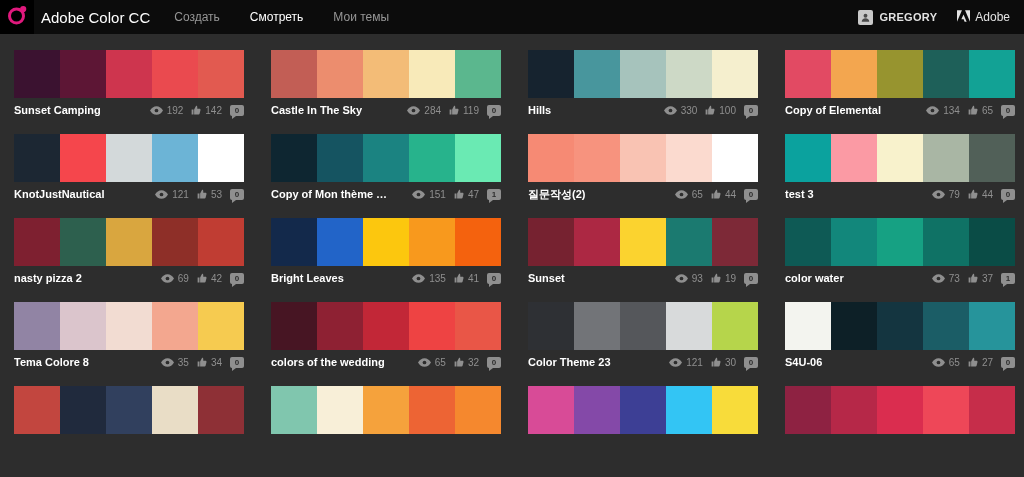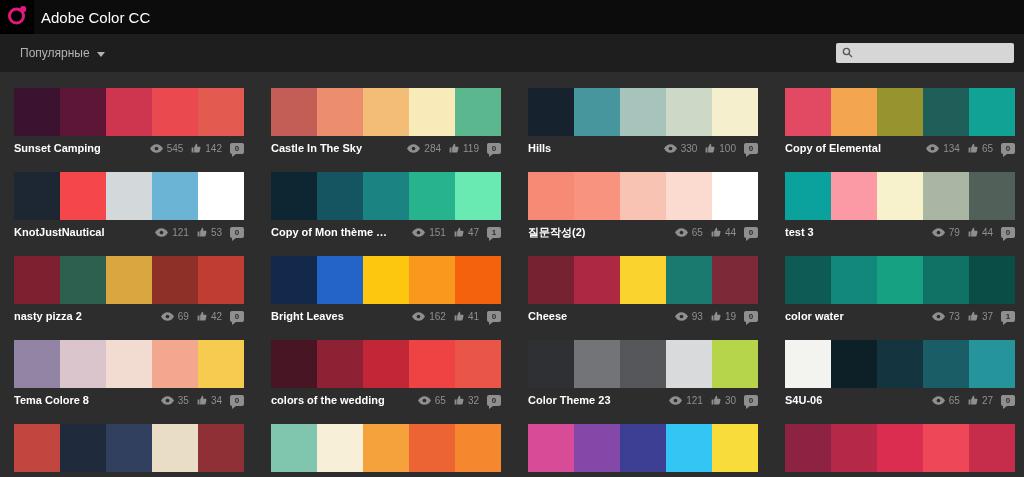--- a/index.html
+++ b/index.html
@@ -95,57 +95,66 @@
   <header class="topbar">
     <div class="logo-box">
       <span>
         <svg width="22" height="22" viewBox="0 0 22 22">
           <circle cx="10.5" cy="12" r="7" fill="none" stroke="#e0197d" stroke-width="3"></circle>
           <circle cx="17.2" cy="5" r="3.1" fill="#e0197d"></circle>
         </svg>
       </span>
     </div>
     <div class="brand">Adobe Color CC</div>
+    <nav class="mainnav">
+      <a>Создать</a>
+      <a class="active">Смотреть</a>
+      <a>Мои темы</a>
+    </nav>
+    <div class="top-right">
+      <div class="userchip">
+        <span class="avatar-box">
+          <svg width="11" height="11" viewBox="0 0 16 16">
+            <circle cx="8" cy="5.4" r="2.8" fill="#4a4a4a"></circle>
+            <path d="M2.5 14c0-3 2.4-4.8 5.5-4.8s5.5 1.8 5.5 4.8z" fill="#4a4a4a"></path>
+          </svg>
+        </span>
+        <span>GREGORY</span>
+      </div>
+      <div class="adobechip">
+        <span>
+          <svg width="13" height="12" viewBox="0 0 16 14">
+            <path d="M9.9 0H16v14L9.9 0zM6.1 0H0v14L6.1 0zM8 5.2L11.9 14H9.35L8.2 11.1H5.35L8 5.2z" fill="#e3e3e3"></path>
+          </svg>
+        </span>
+        <span>Adobe</span>
+      </div>
+    </div>
   </header>
 
-  <div class="toolbar">
-    <div class="filter">
-      <span>Популярные</span>
-      <span class="caret"></span>
-    </div>
-    <div class="search">
-      <span>
-        <svg width="11" height="11" viewBox="0 0 16 16">
-          <circle cx="6.5" cy="6.5" r="4.5" fill="none" stroke="#555" stroke-width="2"></circle>
-          <line x1="10" y1="10" x2="14.5" y2="14.5" stroke="#555" stroke-width="2"></line>
-        </svg>
-      </span>
-      <input value="" style="">
-    </div>
-  </div>
 
   <main class="grid">
   <div class="card">
     <div class="swatches">
           <div class="swatch" style="background: rgb(59, 18, 48);"></div>
           <div class="swatch" style="background: rgb(93, 22, 53);"></div>
           <div class="swatch" style="background: rgb(206, 53, 78);"></div>
           <div class="swatch" style="background: rgb(234, 74, 79);"></div>
           <div class="swatch" style="background: rgb(226, 90, 80);"></div>
         </div>
     <div class="meta">
       <span class="name">Sunset Camping</span>
       <span class="stats">
         <span>
           <svg width="13" height="9" viewBox="0 0 24 16">
             <path d="M12 0C7 0 2.7 3.2 0 8c2.7 4.8 7 8 12 8s9.3-3.2 12-8C21.3 3.2 17 0 12 0z" fill="#8f8f8f"></path>
             <circle cx="12" cy="8" r="3.4" fill="#2d2d2d"></circle>
           </svg>
         </span>
-        <span class="num">545</span>
+        <span class="num">192</span>
         <span>
           <svg width="10" height="10" viewBox="0 0 16 16">
             <path d="M1 7h3v8H1V7zm4 8V7.2L8.2 1c1 0 1.8.8 1.8 1.8V6h3.7c1 0 1.8 1 1.5 2l-1.4 5.4c-.2.9-1 1.6-2 1.6H5z" fill="#8f8f8f"></path>
           </svg>
         </span>
         <span class="num">142</span>
         <span class="bubble">
           <span>0</span>
         </span>
       </span>
@@ -410,21 +419,21 @@
         </div>
     <div class="meta">
       <span class="name">Bright Leaves</span>
       <span class="stats">
         <span>
           <svg width="13" height="9" viewBox="0 0 24 16">
             <path d="M12 0C7 0 2.7 3.2 0 8c2.7 4.8 7 8 12 8s9.3-3.2 12-8C21.3 3.2 17 0 12 0z" fill="#8f8f8f"></path>
             <circle cx="12" cy="8" r="3.4" fill="#2d2d2d"></circle>
           </svg>
         </span>
-        <span class="num">162</span>
+        <span class="num">135</span>
         <span>
           <svg width="10" height="10" viewBox="0 0 16 16">
             <path d="M1 7h3v8H1V7zm4 8V7.2L8.2 1c1 0 1.8.8 1.8 1.8V6h3.7c1 0 1.8 1 1.5 2l-1.4 5.4c-.2.9-1 1.6-2 1.6H5z" fill="#8f8f8f"></path>
           </svg>
         </span>
         <span class="num">41</span>
         <span class="bubble">
           <span>0</span>
         </span>
       </span>
@@ -433,21 +442,21 @@
 
   <div class="card">
     <div class="swatches">
           <div class="swatch" style="background: rgb(118, 34, 48);"></div>
           <div class="swatch" style="background: rgb(172, 40, 67);"></div>
           <div class="swatch" style="background: rgb(251, 211, 47);"></div>
           <div class="swatch" style="background: rgb(27, 122, 112);"></div>
           <div class="swatch" style="background: rgb(125, 41, 55);"></div>
         </div>
     <div class="meta">
-      <span class="name">Cheese</span>
+      <span class="name">Sunset</span>
       <span class="stats">
         <span>
           <svg width="13" height="9" viewBox="0 0 24 16">
             <path d="M12 0C7 0 2.7 3.2 0 8c2.7 4.8 7 8 12 8s9.3-3.2 12-8C21.3 3.2 17 0 12 0z" fill="#8f8f8f"></path>
             <circle cx="12" cy="8" r="3.4" fill="#2d2d2d"></circle>
           </svg>
         </span>
         <span class="num">93</span>
         <span>
           <svg width="10" height="10" viewBox="0 0 16 16">

